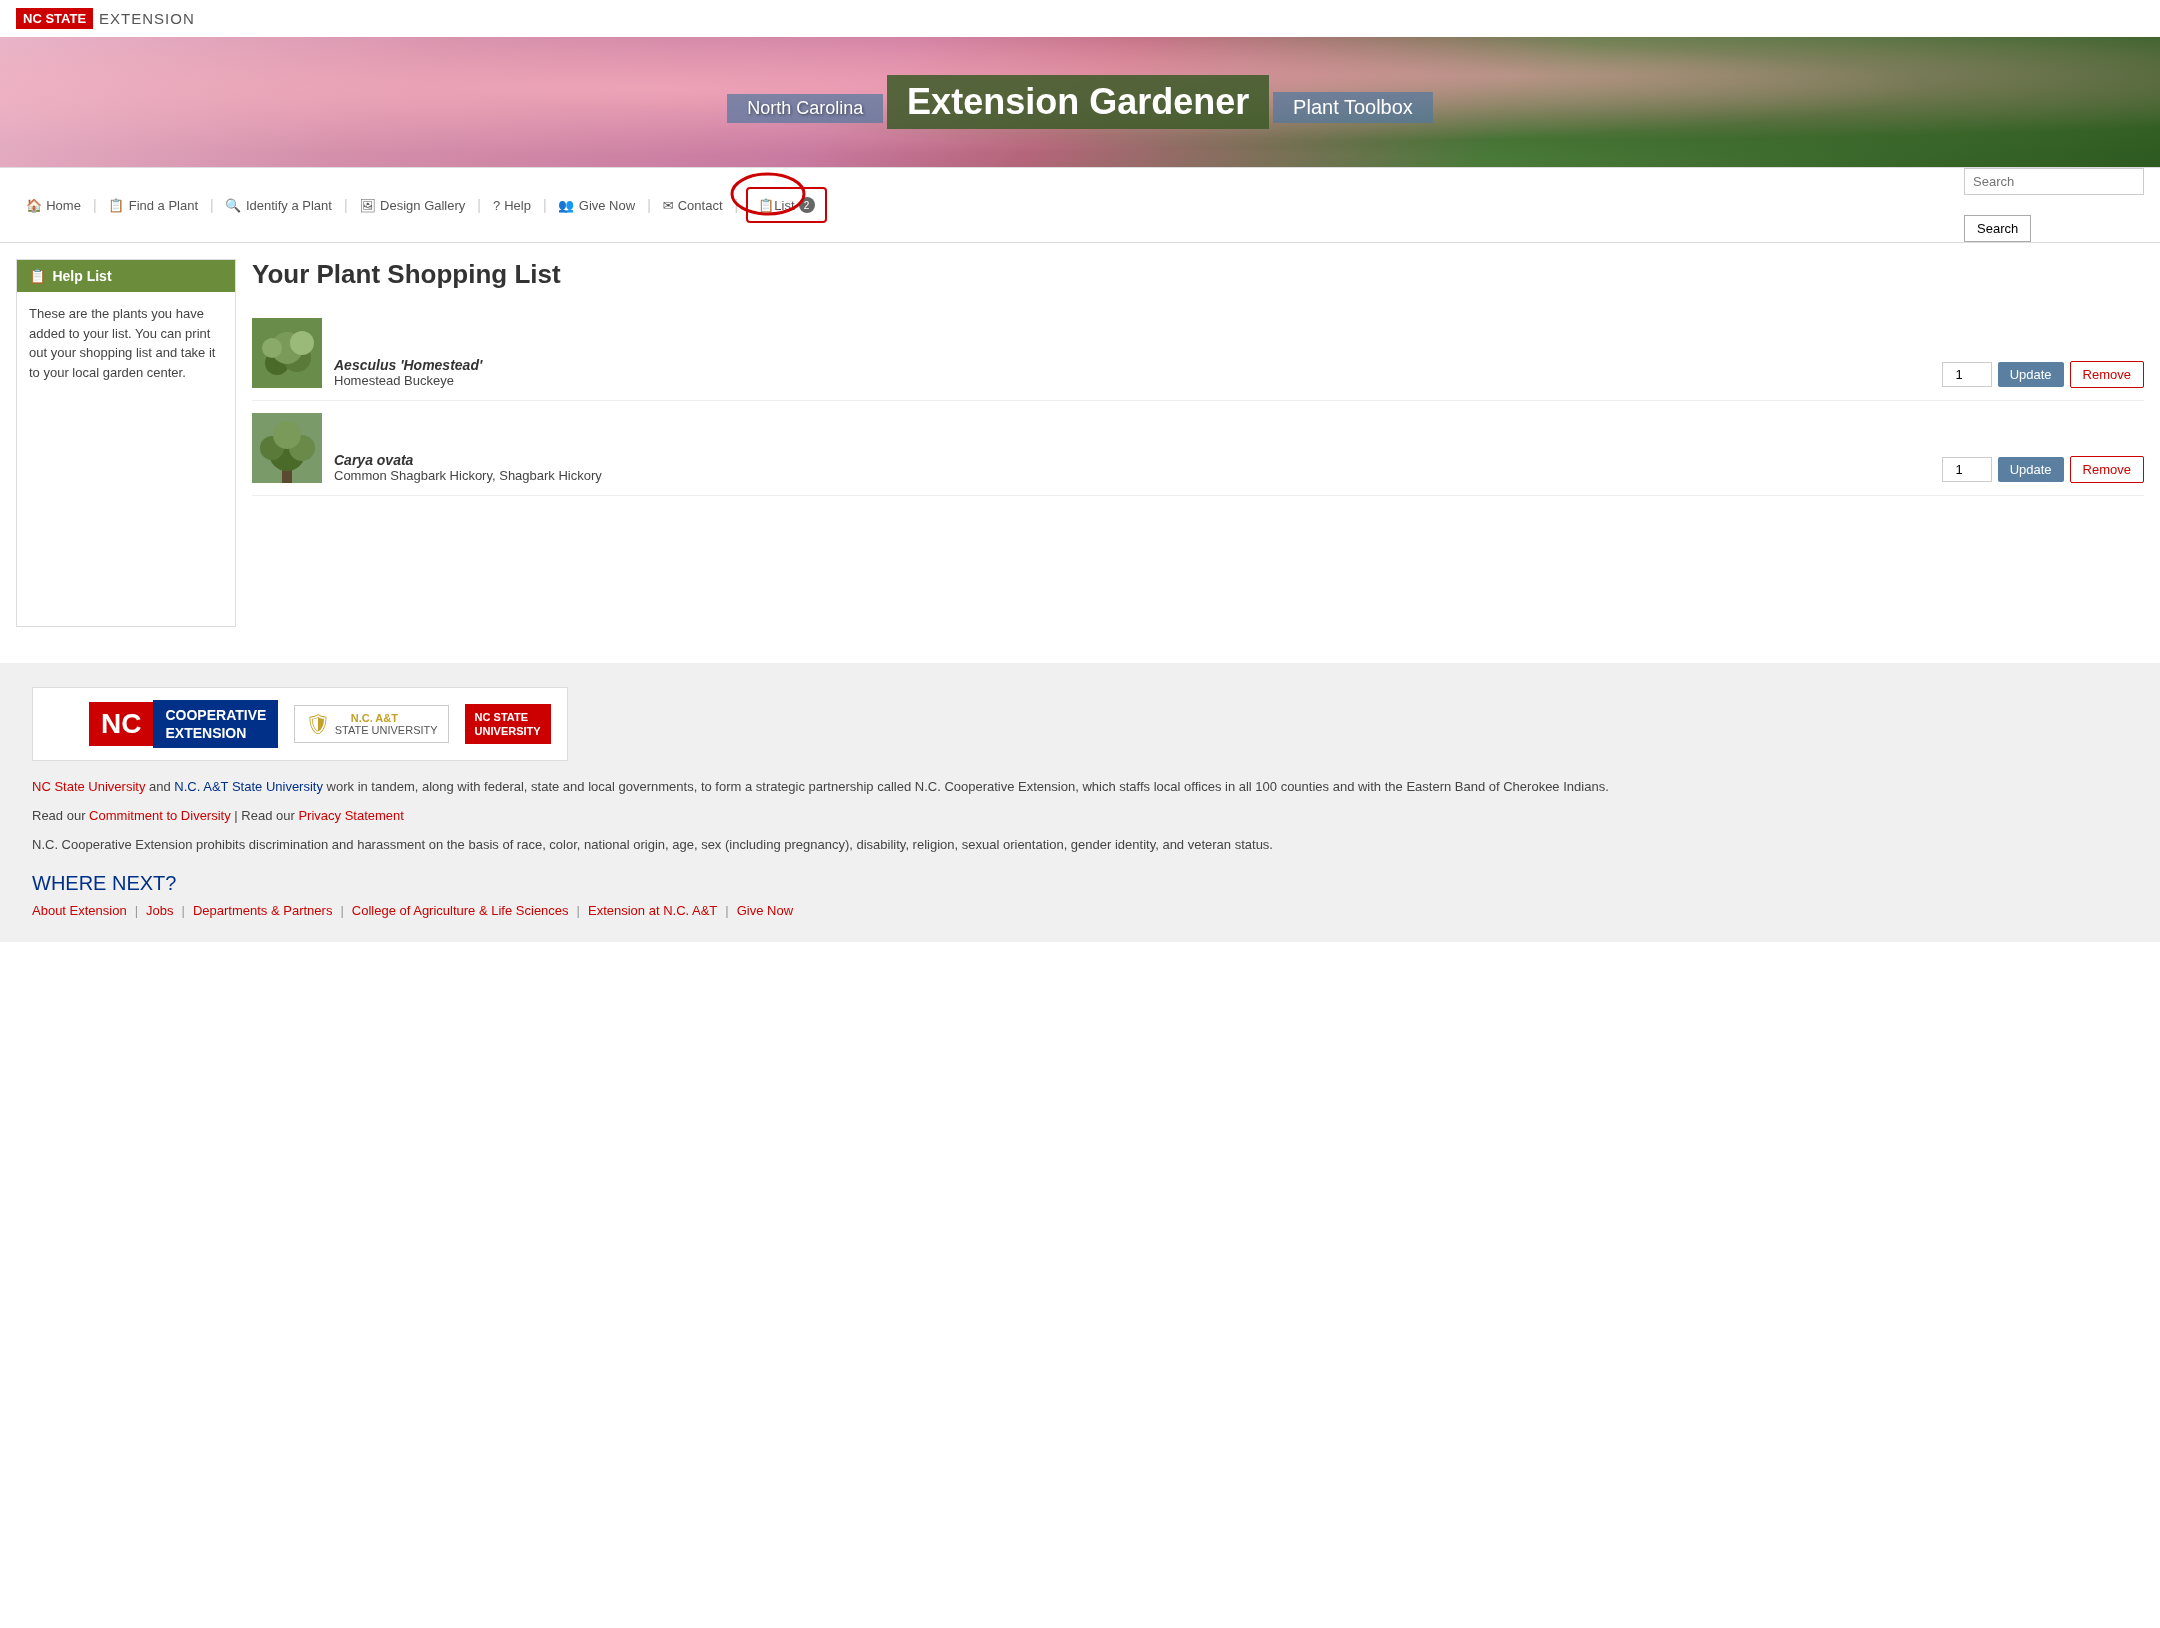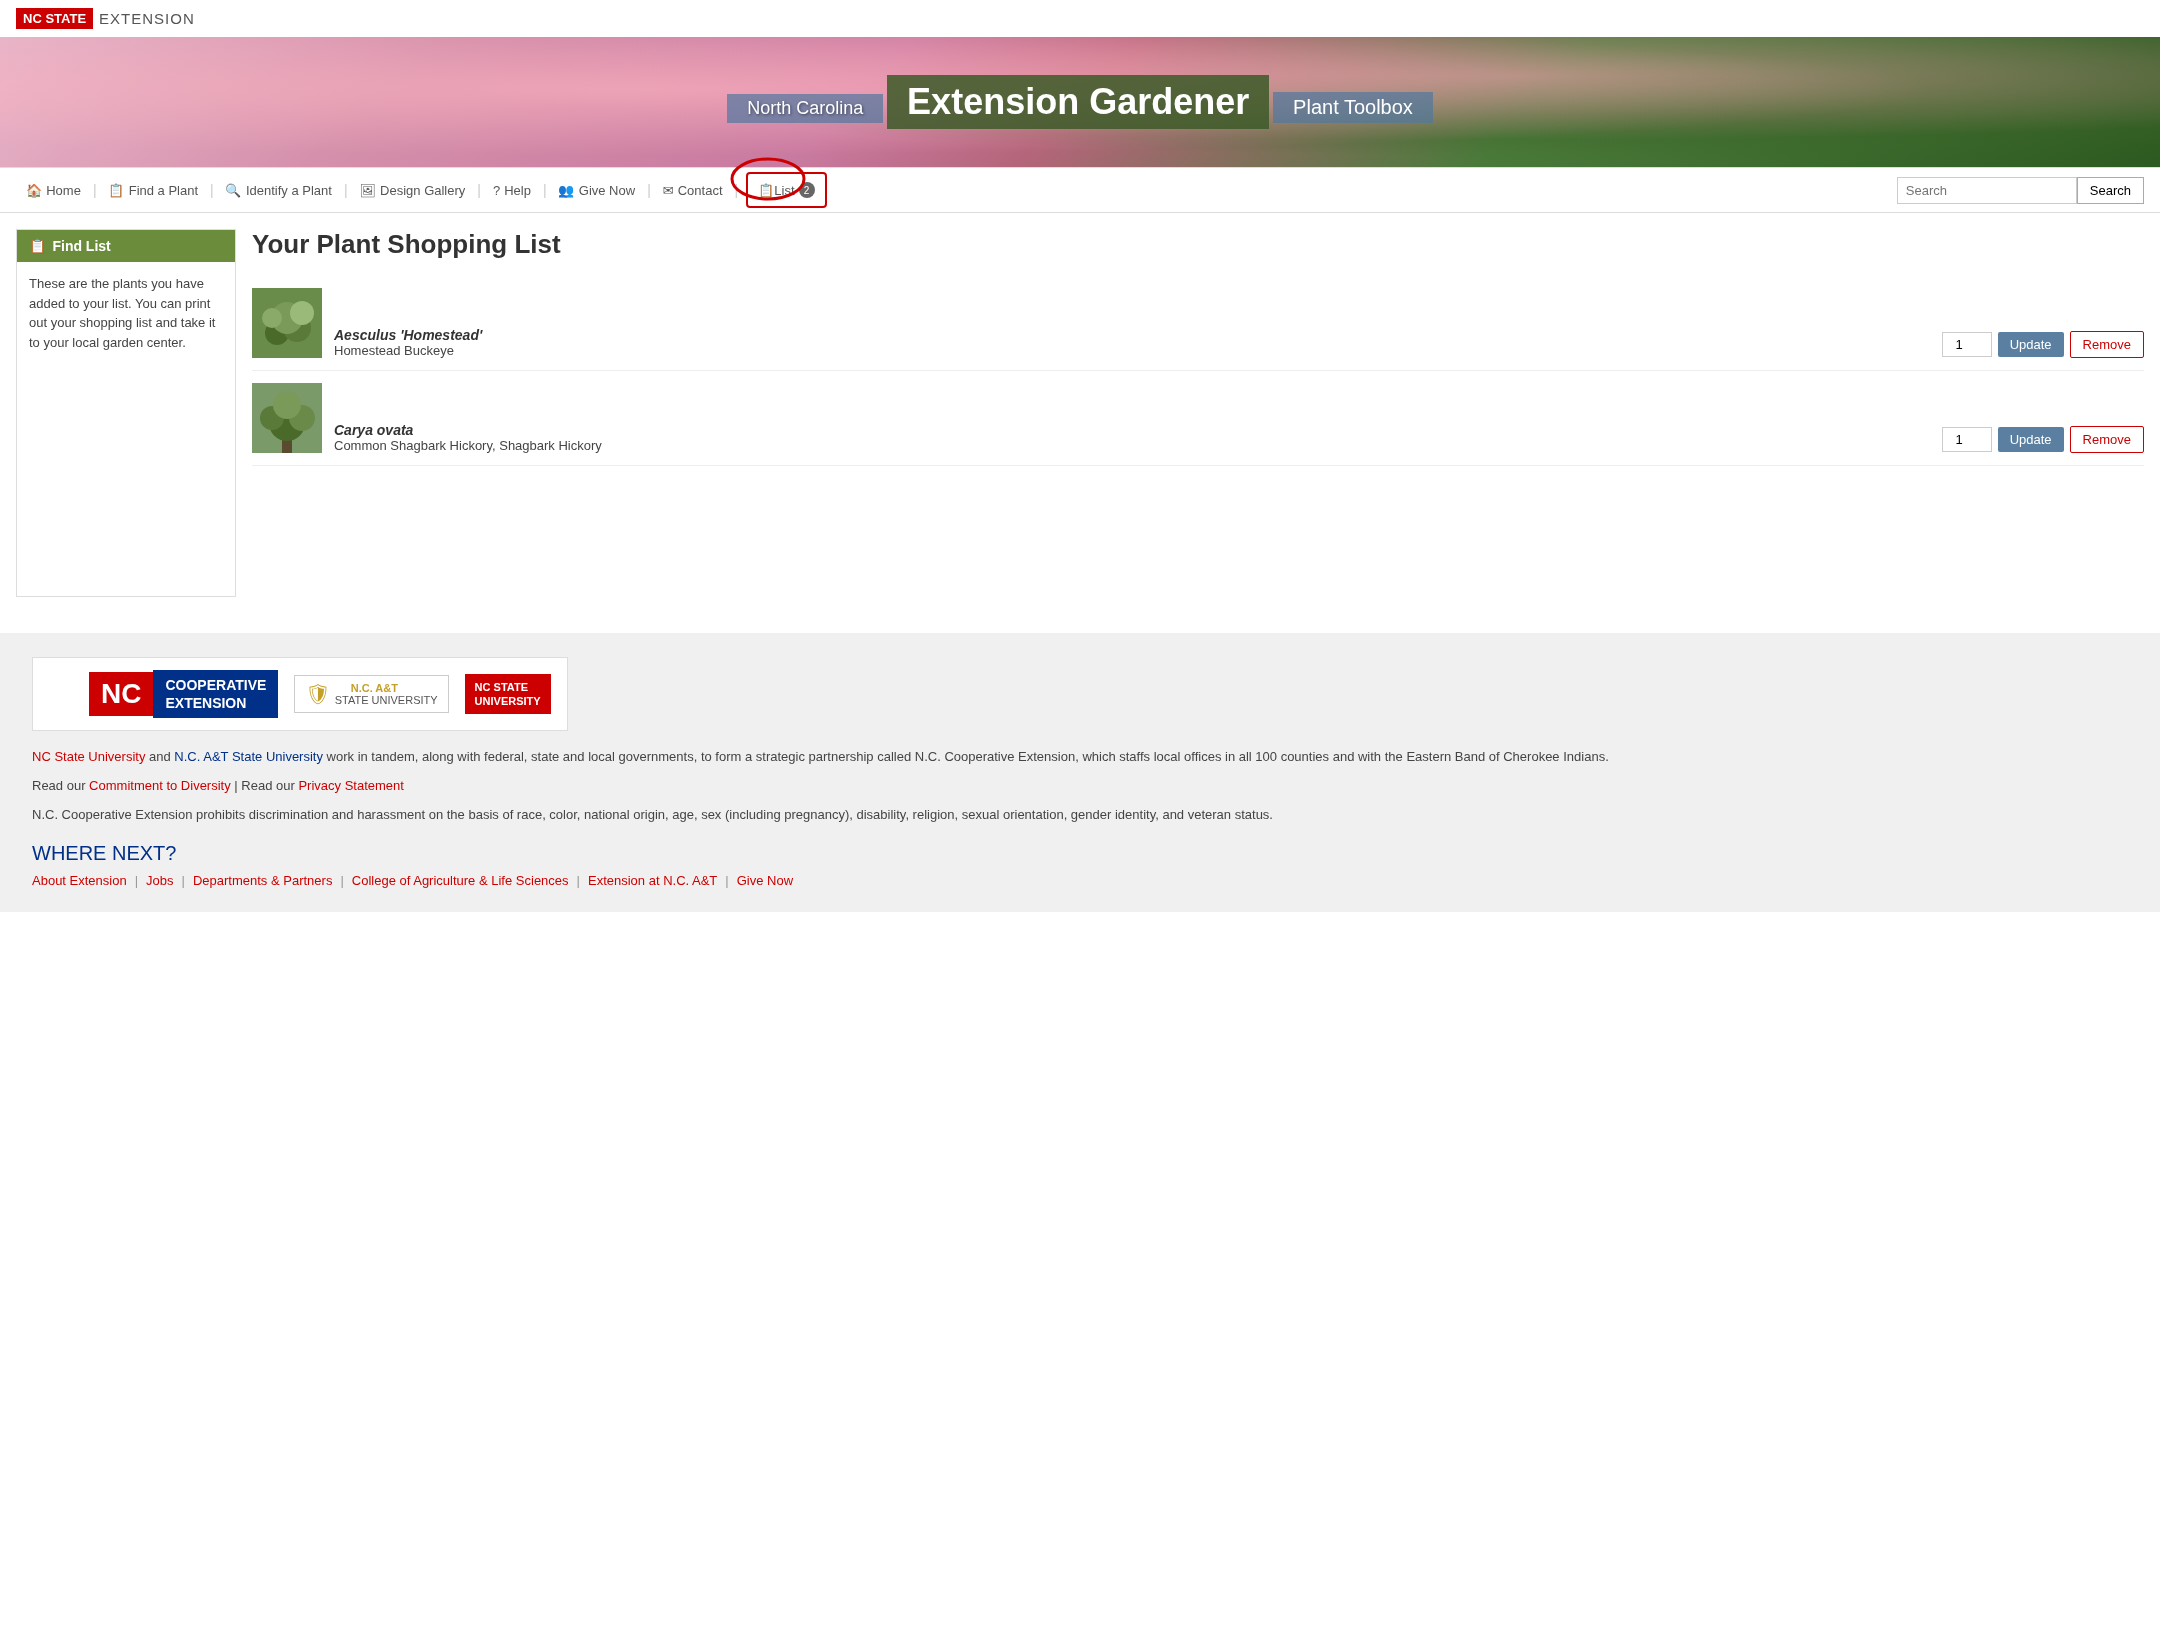--- a/index.html
+++ b/index.html
@@ -61,21 +61,21 @@
     }
     .nav-list-badge {
       background: #666;
       color: #fff;
       border-radius: 50%;
       width: 16px; height: 16px;
       font-size: 10px;
       display: inline-flex; align-items: center; justify-content: center;
       margin-left: 4px;
     }
-    .nav-search-area { display: flex; align-items: flex-start; gap: 0; margin-left: auto; }
+    .nav-search-area { display: flex; align-items: flex-start; gap: 20px; margin-left: auto; flex-direction: column; }
     .nav-search-input {
       border: 1px solid #ccc; padding: 5px 8px; font-size: 13px; width: 180px;
     }
     .nav-search-btn {
       background: #fff; border: 1px solid #aaa; padding: 5px 12px; font-size: 13px; cursor: pointer;
     }
 
     
     .main-content { display: flex; padding: 16px; gap: 16px; min-height: 400px; }
 
@@ -203,21 +203,21 @@
     <input class="nav-search-input" type="text" placeholder="Search" style="">
     <button class="nav-search-btn">Search</button>
   </div>
 </nav>
 
 <div class="main-content">
 
   <div class="sidebar">
     <div class="sidebar-header">
       <span>📋</span>
-      <span>Find List</span>
+      <span>Help List</span>
     </div>
     <div class="sidebar-body">
       <p>These are the plants you have added to your list. You can print out your shopping list and take it to your local garden center.</p>
     </div>
   </div>
 
   <div class="plant-list-area">
     <h1 class="page-title">Your Plant Shopping List</h1>
 
     <div class="plant-item">

